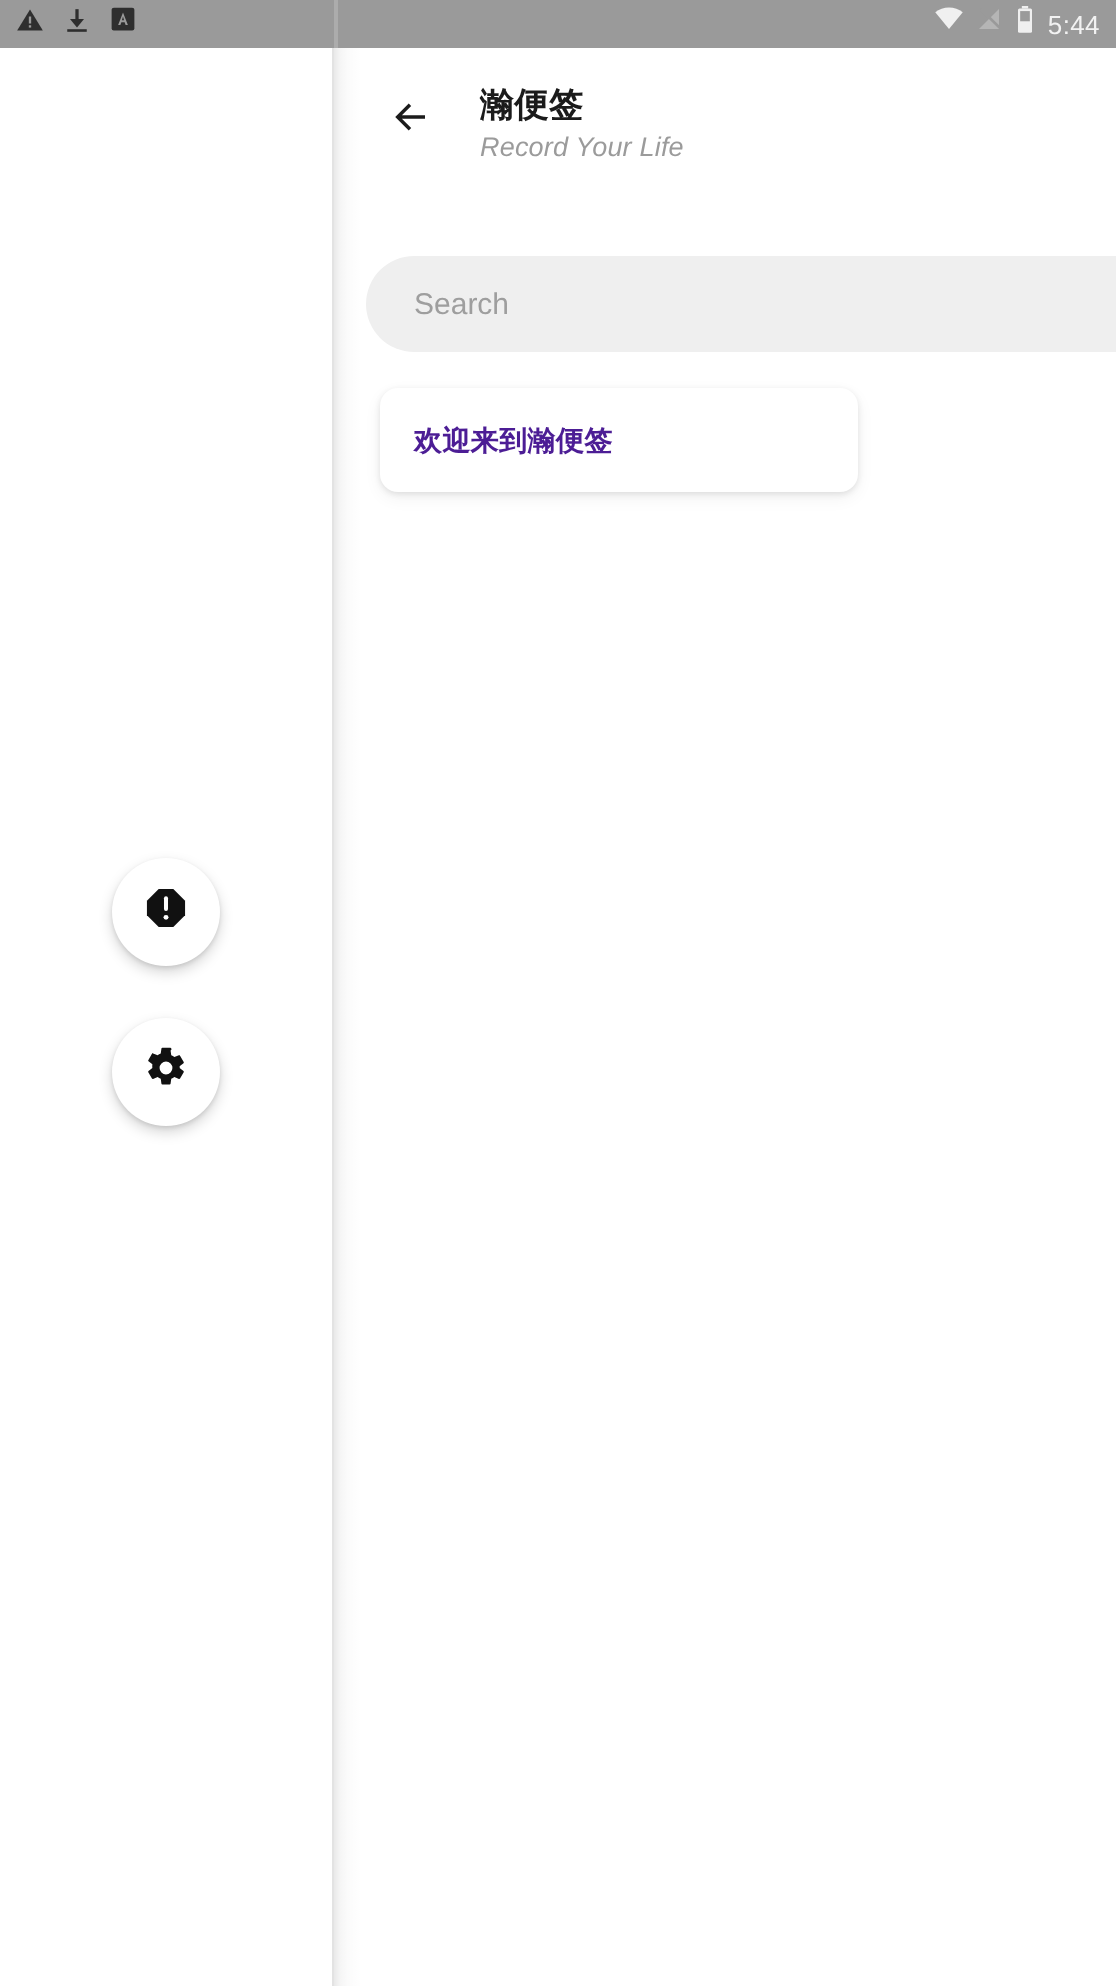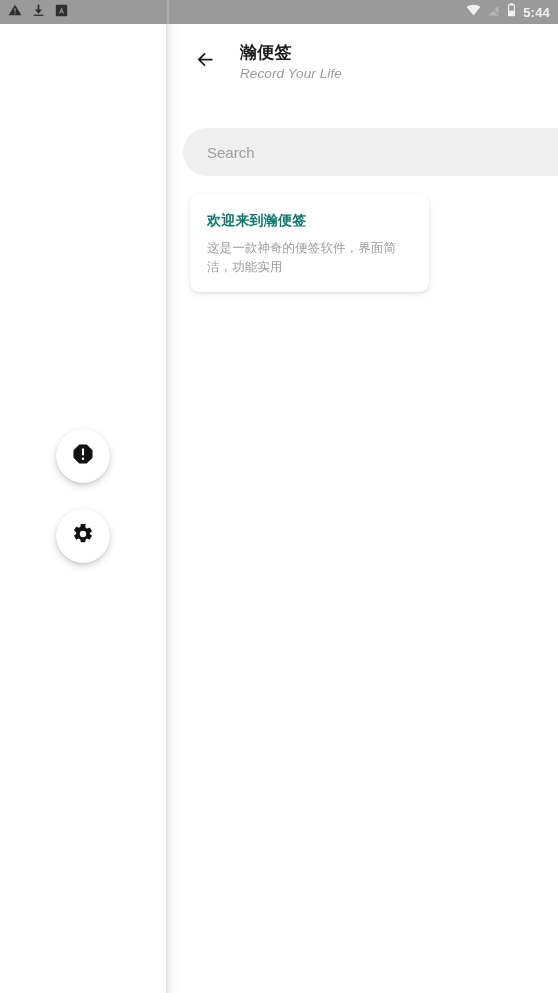--- a/index.html
+++ b/index.html
@@ -16,21 +16,20 @@
   }
 
   
   .status-bar {
     position:absolute; left:0; top:0;
     width:558px; height:24px;
     background:#9a9a9a;
     display:flex; align-items:center;
     padding:0 8px;
     z-index:40;
-    font-weight:bold;
   }
   .status-left { display:flex; align-items:center; gap:10px; }
   .status-right {
     margin-left:auto;
     display:flex; align-items:center; gap:7px;
   }
   .sb-icon { display:block; }
   .status-clock {
     color:#f2f2f2;
     font-size:13px;
@@ -150,21 +149,21 @@
     width:239px;
     background:#ffffff;
     border-radius:9px;
     box-shadow:0 1px 3px rgba(0,0,0,0.10), 0 3px 9px rgba(0,0,0,0.055);
     padding:17px 17px 16px 17px;
     cursor:pointer;
   }
   .note-title {
     font-size:14px;
     font-weight:bold;
-    color:#0f766e;
+    color:#4c1d95;
     line-height:1.35;
     letter-spacing:0.2px;
   }
   .note-body {
     margin-top:9px;
     font-size:12.5px;
     color:#9c9c9c;
     line-height:1.5;
     letter-spacing:0.1px;
   }
@@ -259,18 +258,17 @@
         <div class="app-subtitle">Record Your Life</div>
       </div>
     </div>
 
     <div class="search-wrap">
       <input class="search-field" type="text" value="" placeholder="Search" style="">
     </div>
 
     <div class="note-card">
       <div class="note-title">欢迎来到瀚便签</div>
-      <div class="note-body">这是一款神奇的便签软件，界面简洁，功能实用</div>
     </div>
 
   </div>
 
 </div>
 
 </body></html>

